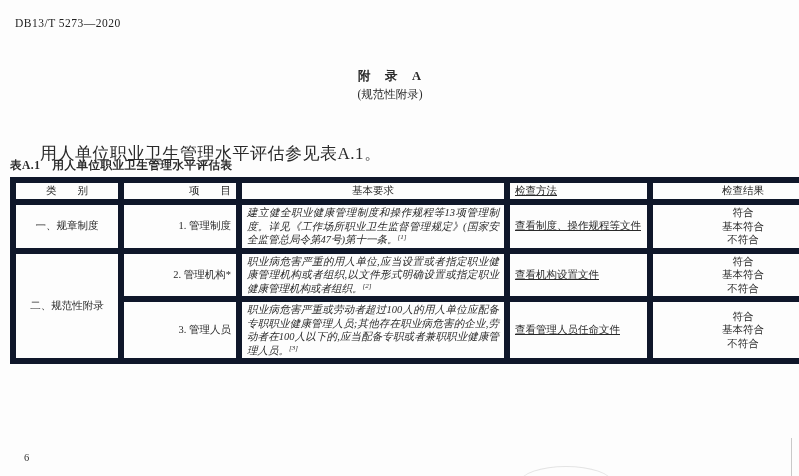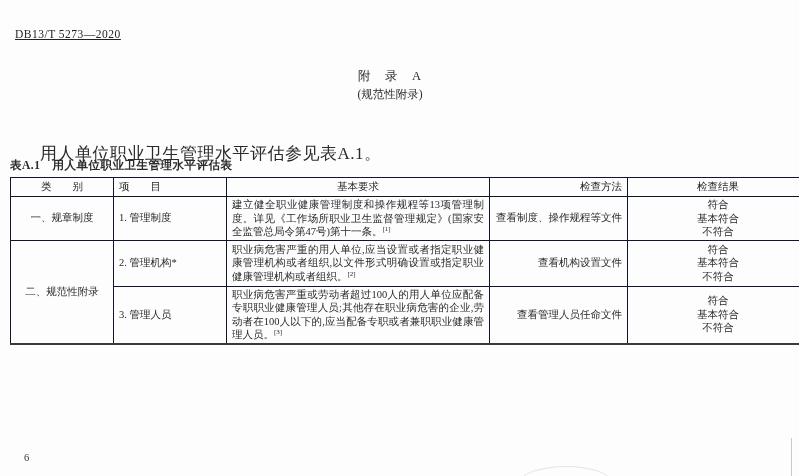--- a/index.html
+++ b/index.html
@@ -5,59 +5,59 @@
   html,body{margin:0;padding:0;}
   .page{
     position:relative;
     width:799px;height:476px;
     background:#fdfdfd;
     font-family:"Liberation Serif","DejaVu Serif",serif;
     color:#2a2a2a;
     overflow:hidden;
   }
   .doc-code{
-    position:absolute;left:15px;top:28px;
-    font-size:11.5px;letter-spacing:0.5px;color:#222;text-decoration:underline;
+    position:absolute;left:15px;top:17px;
+    font-size:11.5px;letter-spacing:0.5px;color:#222;
   }
   .title-block{
     position:absolute;left:0;top:68px;width:780px;
     text-align:center;line-height:17px;
   }
-  .title-main{font-size:12.5px;font-weight:normal;letter-spacing:1px;}
+  .title-main{font-size:12.5px;font-weight:bold;letter-spacing:1px;}
   .title-sub{font-size:11.5px;margin-top:1px;}
   .title-heading{font-size:12px;font-weight:bold;margin-top:1px;letter-spacing:0.5px;}
   .intro{
     position:absolute;left:40px;top:142px;
     font-size:17px;letter-spacing:0.5px;
   }
   .tbl-caption{
     position:absolute;left:10px;top:158px;width:777px;
     font-size:11.5px;font-weight:bold;letter-spacing:0.5px;
   }
   table.eval{
     position:absolute;left:10px;top:177px;
     width:777px;
     border-collapse:collapse;
     table-layout:fixed;
     font-size:10.5px;
     border-top:1.5px solid #3a3a3a;
     border-bottom:2px solid #3a3a3a;
   }
   table.eval td,table.eval th{
-    border:1px solid #0f172a;
+    border:6px solid #0f172a;
     padding:1px 5px;
     font-weight:normal;
     vertical-align:middle;
     overflow:hidden;
   }
   th.c1,td.c1{width:92px;text-align:center;}
-  th.c2,td.c2{width:102px;text-align:left;}
+  th.c2,td.c2{width:102px;text-align:right;}
   th.c3,td.c3{width:252px;text-align:left;margin-left:24px;}
-  td.c3{text-align:justify;line-height:13.5px;padding:2px 7px;}
-  th.c4,td.c4{width:127px;text-align:right;}
+  td.c3{text-align:justify;line-height:13.5px;padding:2px 7px;font-style:italic;}
+  th.c4,td.c4{width:127px;text-align:left;text-decoration:underline;}
   th.c5,td.c5{width:170px;text-align:center;}
   tr.hdr{height:19px;}
   tr.r1{height:42px;}
   tr.r2{height:46px;}
   tr.r3{height:46px;}
   .results div{line-height:13.5px;}
   sup{font-size:7px;line-height:0;}
   .page-num{
     position:absolute;left:24px;top:452px;
     font-size:10.5px;color:#333;

